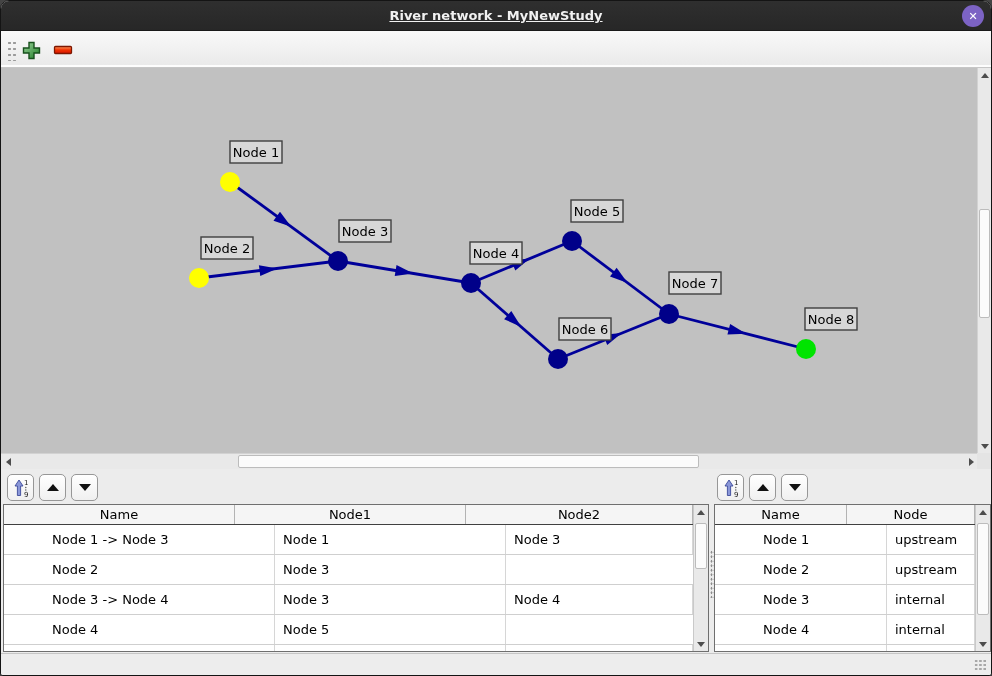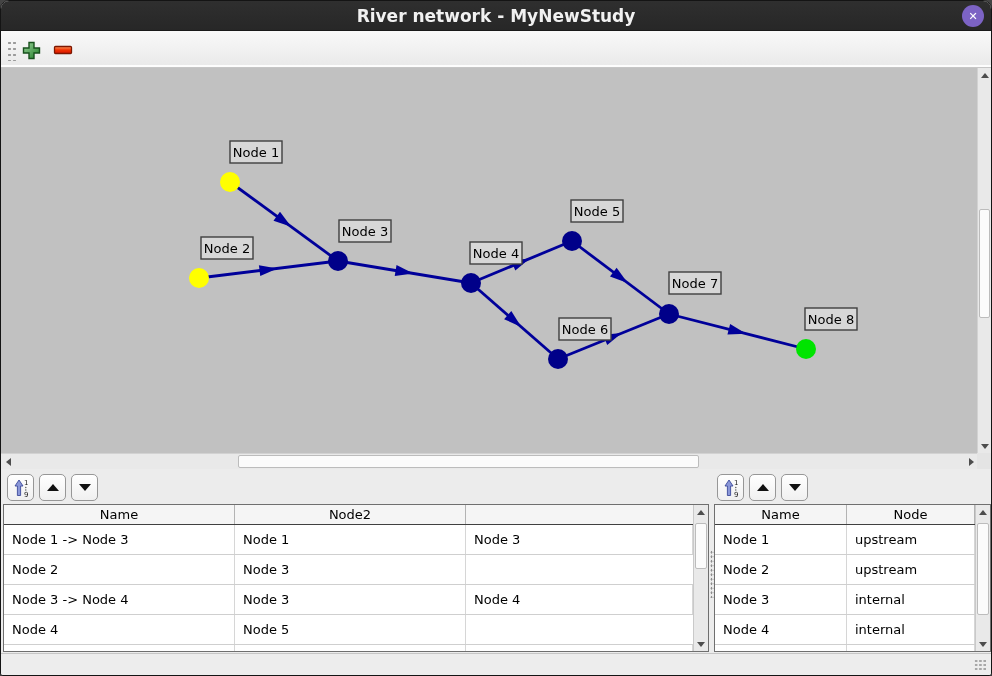--- a/index.html
+++ b/index.html
@@ -5,21 +5,21 @@
   * { margin:0; padding:0; box-sizing:border-box; }
   html,body { width:992px; height:676px; background:#444; font-family:"DejaVu Sans","Liberation Sans",sans-serif; }
   #window { position:relative; width:992px; height:676px; background:#ececec;
             border:1px solid #141414; border-radius:9px 9px 3px 3px; overflow:hidden;
             font-size:13px; color:#000; }
 
   
   .titlebar { position:absolute; left:0; top:0; width:100%; height:30px;
               background:linear-gradient(#2f2f2f,#272727); border-bottom:1px solid #1a1a1a;
               display:flex; align-items:center; justify-content:center; }
-  .title { color:#f1f1f1; font-weight:bold; font-size:17px; }
+  .title { color:#f1f1f1; font-weight:bold; font-size:13px;text-decoration:underline; }
   .close-btn { position:absolute; right:7px; top:4px; width:22px; height:22px; border-radius:50%;
                background:#7c63c4; color:#fff; display:flex; align-items:center; justify-content:center;
                font-size:11px; font-weight:bold; cursor:pointer; }
 
   
   .toolbar { position:absolute; left:0; top:30px; width:100%; height:37px;
              background:linear-gradient(#f9f9f9,#e9e9e9);
              border-bottom:1px solid #c6c6c6; box-shadow:inset 0 -2px 0 #fdfdfd; }
   .tb-grip { position:absolute; left:6px; top:9px; width:9px; height:21px;
              background-image:radial-gradient(circle,#9a9a9a 1.1px,transparent 1.3px);
@@ -52,21 +52,21 @@
       display:flex; align-items:center; justify-content:center; cursor:pointer; }
   .tri-black.up { width:0;height:0;border-left:6px solid transparent;border-right:6px solid transparent;border-bottom:7px solid #111; }
   .tri-black.down { width:0;height:0;border-left:6px solid transparent;border-right:6px solid transparent;border-top:7px solid #111; }
 
   .dtable { position:absolute; top:503px; height:148px; background:#fff; border:1px solid #6f6f6f; }
   #left-table  { left:2px;   width:706px; }
   #right-table { left:713px; width:277px; }
   .table-inner { position:absolute; left:0; top:0; right:15px; bottom:0; overflow:hidden; }
   .thead { display:grid; height:20px; background:#f5f5f5; border-bottom:1px solid #404040; }
   .th { display:flex; align-items:center; justify-content:center; border-right:1px solid #b3b3b3; overflow:hidden; cursor:pointer; }
-  .trow { display:grid; height:30px; border-bottom:1px solid #cfcfcf; background:#fff; }
+  .trow { display:grid; height:30px; border-bottom:1px solid #cfcfcf; background:#fff;padding-left:40px; }
   .td { display:flex; align-items:center; padding-left:8px; border-right:1px solid #d6d6d6; overflow:hidden; }
   .cols-left  { grid-template-columns:231px 231px 1fr; }
   .cols-right { grid-template-columns:132px 1fr; }
   .tvscroll { position:absolute; right:0; top:0; width:15px; bottom:0; background:#e9e9e9; border-left:1px solid #c9c9c9; }
 
   .panel-splitter { position:absolute; left:708px; top:471px; width:5px; height:182px; cursor:col-resize; }
   .splitter-dots { position:absolute; left:1px; top:78px; width:4px; height:48px;
       background-image:radial-gradient(circle,#8d8d8d 0.9px,transparent 1.1px); background-size:3px 4.5px; }
 
   
@@ -225,20 +225,21 @@
       <div class="tri-black up"></div>
     </div>
   <div class="panel-toolbar-btn" style="left:780px;">
       <div class="tri-black down"></div>
     </div>
 
   <div class="dtable" id="left-table">
     <div class="table-inner">
       <div class="thead cols-left" id="left-thead">
           <div class="th">Name</div>
+          <div class="th">Node1</div>
           <div class="th">Node2</div>
         </div>
       <div id="left-rows">
           <div class="trow cols-left">
             <div class="td">Node 1 -&gt; Node 3</div>
             <div class="td">Node 1</div>
             <div class="td">Node 3</div>
           </div>
           <div class="trow cols-left">
             <div class="td">Node 2</div>

